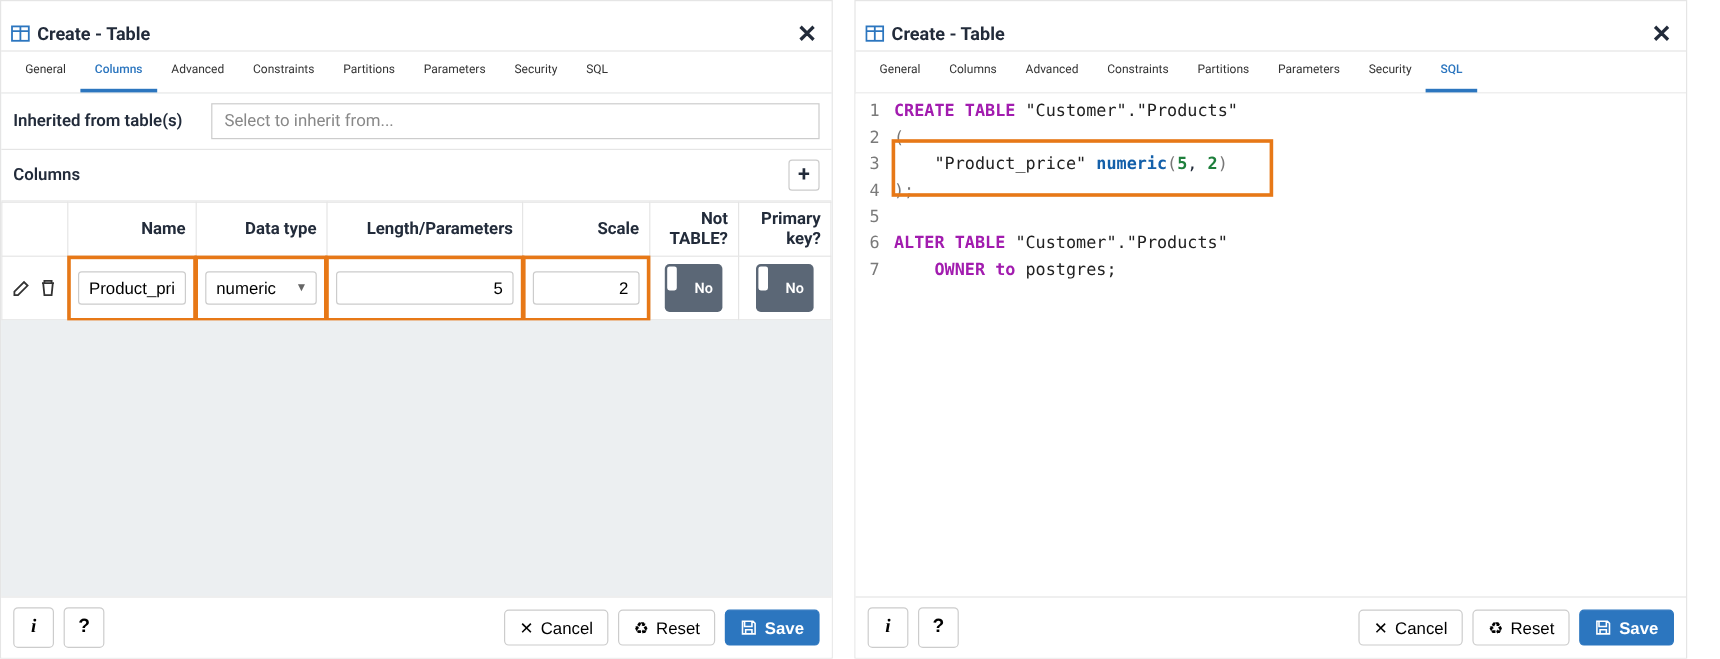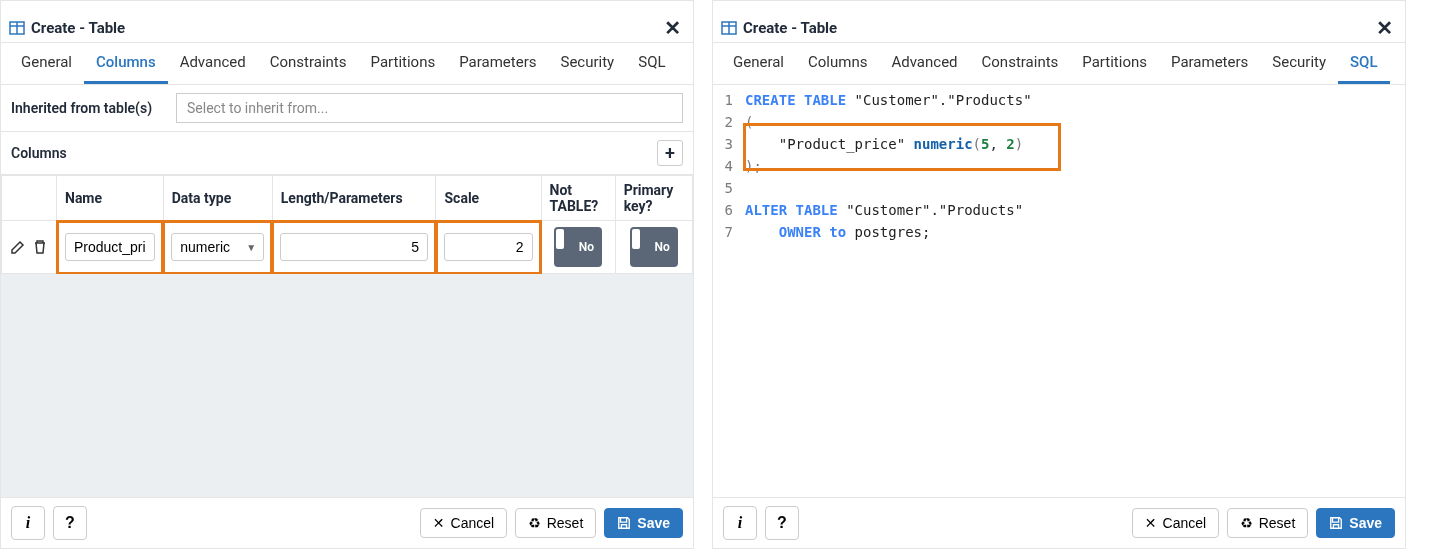--- a/index.html
+++ b/index.html
@@ -41,21 +41,21 @@
   
   .tabs {
     display: flex;
     gap: 0;
     padding: 0 8px;
     border-bottom: 1px solid #e5e5e5;
     align-items: flex-end;
   }
   .tab {
     padding: 10px 12px;
-    font-size: 15px;
+    font-size: 10px;
     color: #333;
     cursor: pointer;
     border-bottom: 3px solid transparent;
   }
   .tab.active {
     color: #2c76bf;
     border-bottom-color: #2c76bf;
     font-weight: 500;
   }
 
@@ -100,21 +100,21 @@
 
   
   .cols-table { width:100%; border-collapse: collapse; background:#fff;}
   .cols-table th, .cols-table td {
     border:1px solid #e5e5e5;
     padding:6px 8px;
     text-align:left;
     font-size:14px;
     vertical-align:middle;
   }
-  .cols-table th { font-weight:700; background:#fff;}
+  .cols-table th { font-weight:700; background:#fff;text-align:right;}
   .cols-table .actions-col { width:50px; }
   .cols-table .actions-cell { display:flex; gap:6px; align-items:center; justify-content:center;}
   .icon-btn { cursor:pointer; display:inline-flex; }
   .tbl-input {
     width:100%; border:1px solid #ccc; border-radius:3px; padding:5px 8px; font-size:14px;
     background:#fff;
   }
   .tbl-input.right { text-align:right; }
   .select-wrap { position:relative; }
   .select-wrap .caret { position:absolute; right:8px; top:50%; transform:translateY(-50%); pointer-events:none; color:#666; font-size:10px;}
@@ -142,21 +142,21 @@
     display:flex;
     flex-direction:column;
     flex:1;
     background:#fff;
   }
   .code-line { display:flex; white-space:pre; }
   .gutter {
     width: 28px; text-align:right; color:#7a7a7a; padding-right:8px; user-select:none;
   }
   .code { flex:1; padding-left:4px; position:relative;}
-  .kw { color:#3b82f6; font-weight:600;margin-top:43px;}
+  .kw { color:#a21caf; font-weight:600;margin-top:43px;}
   .kw2 { color:#1460aa; font-weight:600;}
   .num { color:#1e7f3c; font-weight:600;}
   .ident { color:#222; }
   .paren { color:#777; }
   .sql-orange-box {
     position:absolute; left:30px; top:89px; width:318px; height:48px;
     border:3px solid #e77817; pointer-events:none;
   }
   .code-wrap { position:relative; flex:1; }
 

